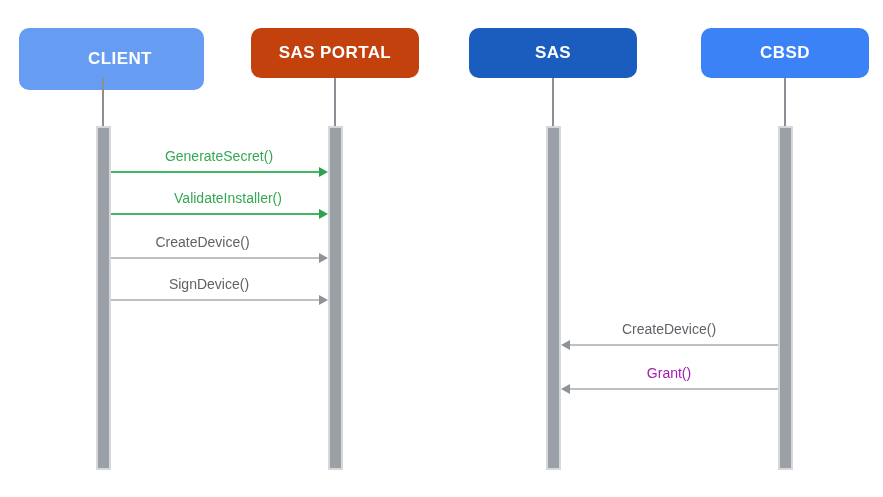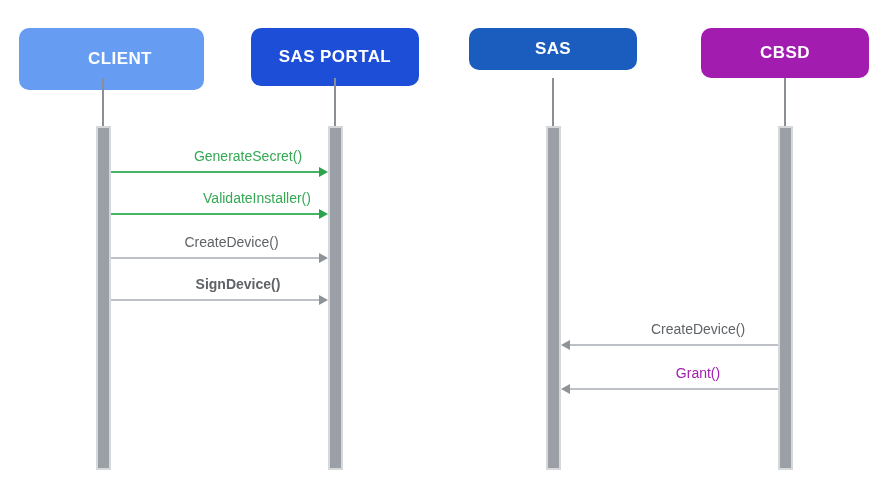--- a/index.html
+++ b/index.html
@@ -38,21 +38,20 @@
     background: #9aa0a6;
     border: 2px solid #d6d8db;
     box-sizing: border-box;
   }
   .message-label {
     position: absolute;
     text-align: center;
     font-size: 14px;
     line-height: 16px;
     white-space: nowrap;
-    padding-left: 29px;
   }
   .message-line {
     position: absolute;
     height: 2px;
   }
   .arrow-head {
     position: absolute;
     width: 0;
     height: 0;
     border-top: 5px solid transparent;
@@ -61,45 +60,45 @@
 </style>
 </head>
 <body>
 
 <div id="canvas">
     <div class="actor-box" style="left: 19px; top: 28px; width: 168px; height: 62px; background: rgb(102, 157, 243); color: rgb(255, 255, 255); padding-left: 17px;">
       <span>CLIENT</span>
     </div>
     <div class="lifeline-stub" style="left: 102px; top: 78px; height: 48px;"></div>
     <div class="activation-bar" style="left: 95.5px; top: 126px; height: 344px;"></div>
-    <div class="actor-box" style="left: 251px; top: 28px; width: 168px; height: 58px; background: #1d4ed8; color: rgb(255, 255, 255);">
+    <div class="actor-box" style="left: 251px; top: 28px; width: 168px; height: 50px; background: #c2410c; color: rgb(255, 255, 255);">
       <span>SAS PORTAL</span>
     </div>
     <div class="lifeline-stub" style="left: 334px; top: 78px; height: 48px;"></div>
     <div class="activation-bar" style="left: 327.5px; top: 126px; height: 344px;"></div>
-    <div class="actor-box" style="left: 469px; top: 28px; width: 168px; height: 42px; background: rgb(26, 93, 190); color: rgb(255, 255, 255);">
+    <div class="actor-box" style="left: 469px; top: 28px; width: 168px; height: 50px; background: rgb(26, 93, 190); color: rgb(255, 255, 255);">
       <span>SAS</span>
     </div>
     <div class="lifeline-stub" style="left: 552px; top: 78px; height: 48px;"></div>
     <div class="activation-bar" style="left: 545.5px; top: 126px; height: 344px;"></div>
-    <div class="actor-box" style="left: 701px; top: 28px; width: 168px; height: 50px; background: #a21caf; color: rgb(255, 255, 255);">
+    <div class="actor-box" style="left: 701px; top: 28px; width: 168px; height: 50px; background: #3b82f6; color: rgb(255, 255, 255);">
       <span>CBSD</span>
     </div>
     <div class="lifeline-stub" style="left: 784px; top: 78px; height: 48px;"></div>
     <div class="activation-bar" style="left: 777.5px; top: 126px; height: 344px;"></div>
     <div class="message-label" style="left: 110.5px; width: 217px; top: 148px; color: rgb(52, 168, 83);">GenerateSecret()</div>
     <div class="message-line" style="left: 110.5px; width: 209px; top: 171px; background: rgb(69, 180, 101);"></div>
     <div class="arrow-head" style="top: 167px; left: 318.5px; border-left: 9px solid rgb(47, 162, 78);"></div>
     <div class="message-label" style="left: 110.5px; width: 235px; top: 190px; color: rgb(52, 168, 83);">ValidateInstaller()</div>
     <div class="message-line" style="left: 110.5px; width: 209px; top: 213px; background: rgb(69, 180, 101);"></div>
     <div class="arrow-head" style="top: 209px; left: 318.5px; border-left: 9px solid rgb(47, 162, 78);"></div>
     <div class="message-label" style="left: 110.5px; width: 184px; top: 234px; color: rgb(95, 99, 104);">CreateDevice()</div>
     <div class="message-line" style="left: 110.5px; width: 209px; top: 257px; background: rgb(189, 193, 198);"></div>
     <div class="arrow-head" style="top: 253px; left: 318.5px; border-left: 9px solid rgb(142, 147, 152);"></div>
-    <div class="message-label" style="left: 110.5px; width: 197px; top: 276px; color: rgb(95, 99, 104); font-weight: bold;">SignDevice()</div>
+    <div class="message-label" style="left: 110.5px; width: 197px; top: 276px; color: rgb(95, 99, 104);">SignDevice()</div>
     <div class="message-line" style="left: 110.5px; width: 209px; top: 299px; background: rgb(189, 193, 198);"></div>
     <div class="arrow-head" style="top: 295px; left: 318.5px; border-left: 9px solid rgb(142, 147, 152);"></div>
     <div class="message-label" style="left: 560.5px; width: 217px; top: 321px; color: rgb(95, 99, 104);">CreateDevice()</div>
     <div class="message-line" style="left: 568.5px; width: 209px; top: 344px; background: rgb(189, 193, 198);"></div>
     <div class="arrow-head" style="top: 340px; left: 560.5px; border-right: 9px solid rgb(142, 147, 152);"></div>
     <div class="message-label" style="left: 560.5px; width: 217px; top: 365px; color: #a21caf;">Grant()</div>
     <div class="message-line" style="left: 568.5px; width: 209px; top: 388px; background: rgb(189, 193, 198);"></div>
     <div class="arrow-head" style="top: 384px; left: 560.5px; border-right: 9px solid rgb(142, 147, 152);"></div>
   </div>
 

